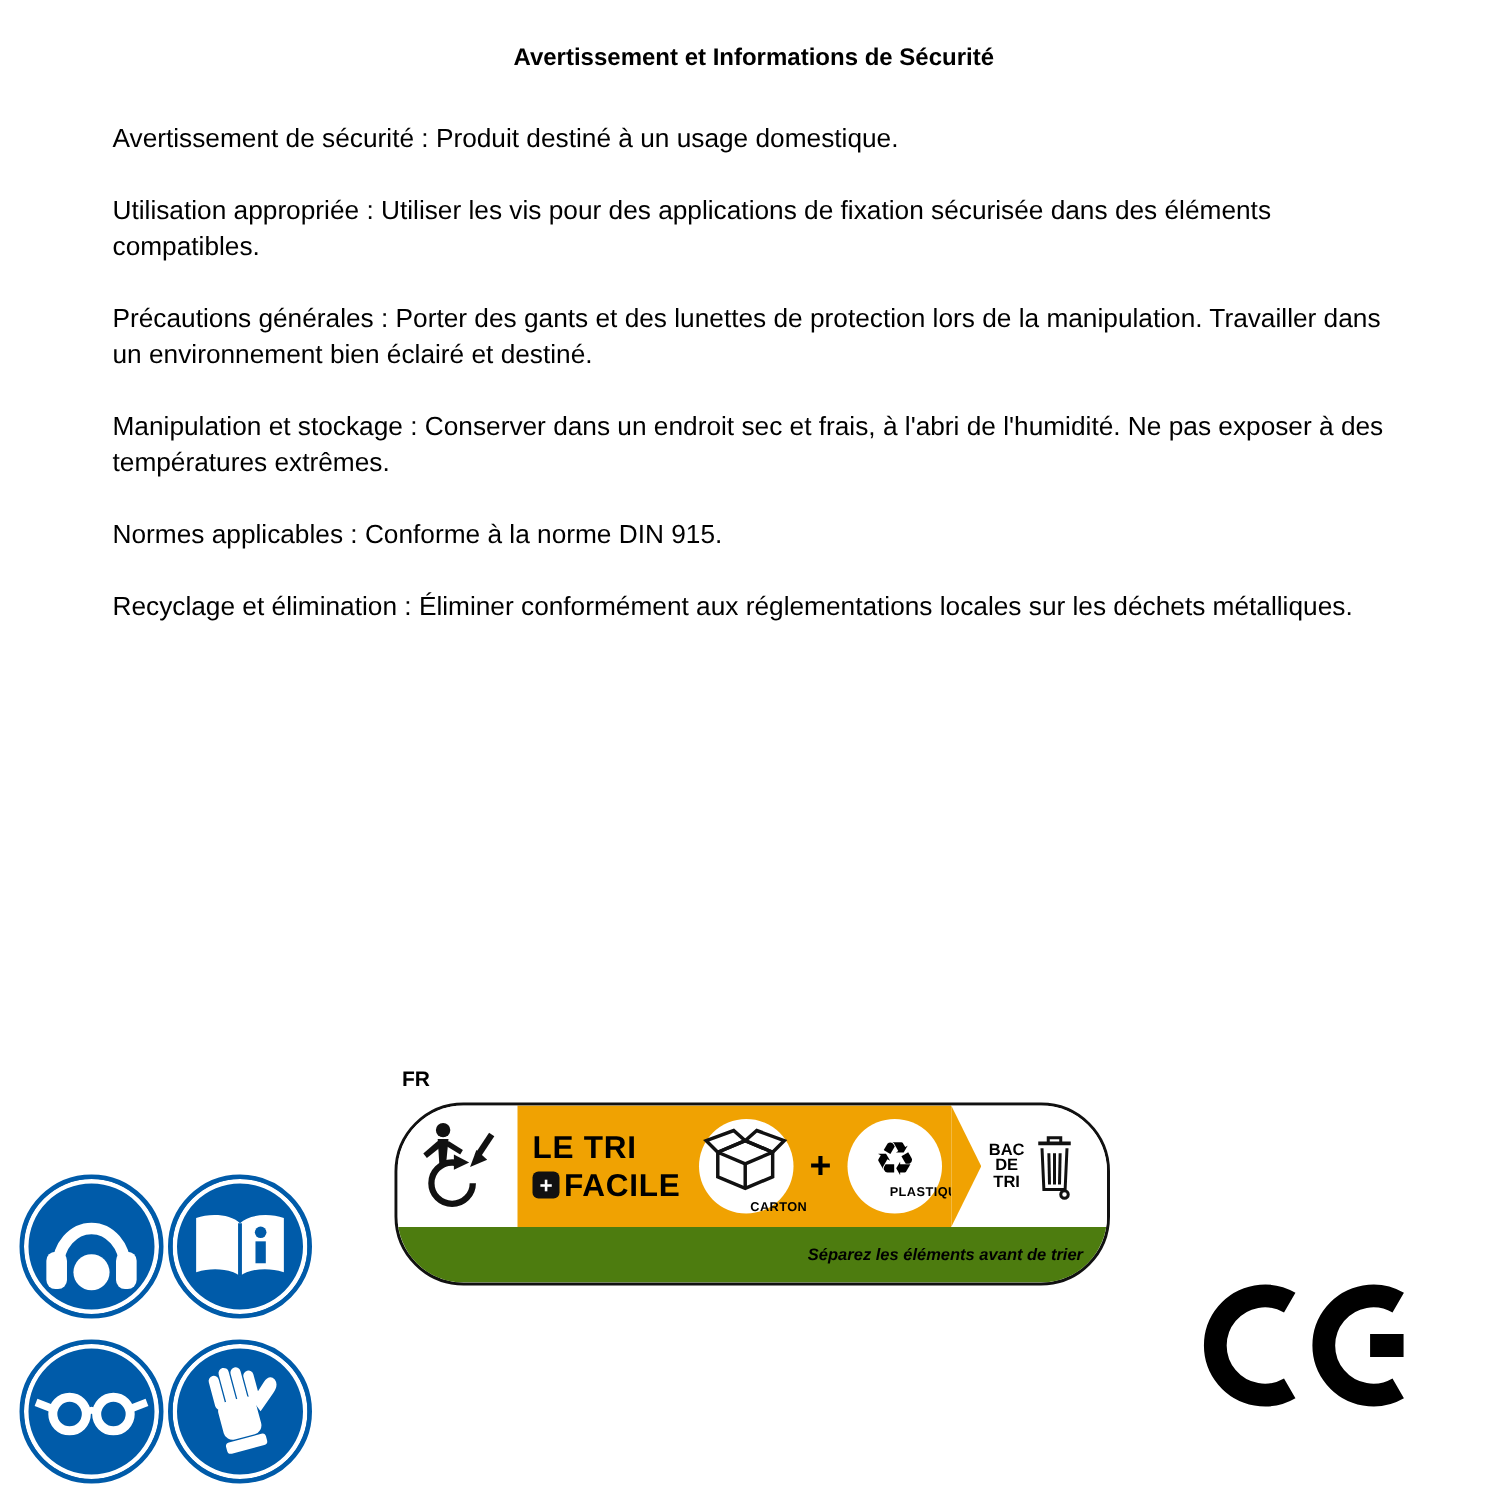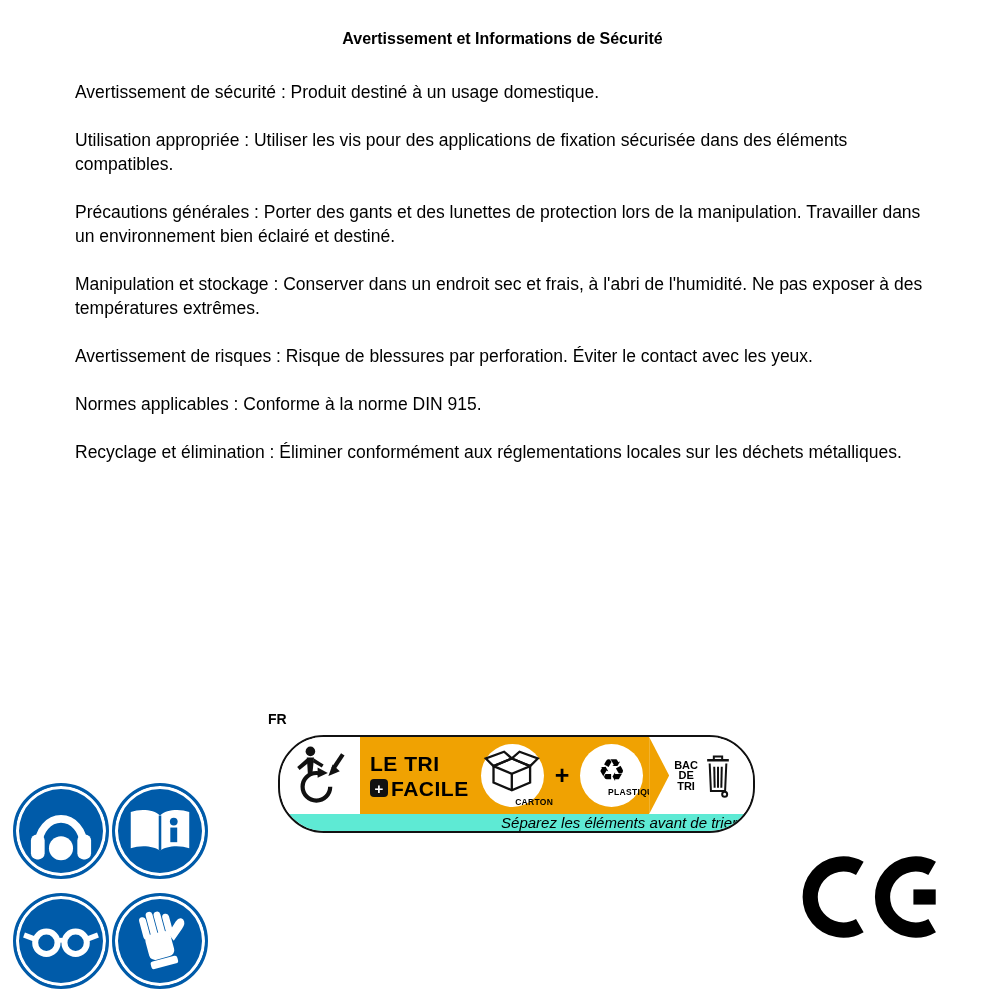--- a/index.html
+++ b/index.html
@@ -19,21 +19,21 @@
     width:96px; height:96px; border-radius:50%;
     background:var(--blue); border:3px solid var(--blue);
     box-shadow:inset 0 0 0 3px #fff;
     display:flex; align-items:center; justify-content:center;
   }
   .picto svg{ width:86px; height:86px; }
 
   
   .fr{ position:absolute; left:268px; top:711px; font-size:14px; font-weight:bold; }
   .tri{
-    position:absolute; left:278px; top:735px; width:477px; height:98px;
+    position:absolute; left:263px; top:735px; width:477px; height:122px;
     border:2.5px solid #111; border-radius:46px; overflow:hidden;
     background:#fff; display:flex; flex-direction:column;
   }
   .tri-top{ height:81px; display:flex; align-items:stretch; }
   .triman{ width:80px; background:#fff; display:flex; align-items:center; justify-content:center; }
   .triman svg{ width:60px; height:64px; }
   .tri-main{ flex:1; background:var(--yellow); display:flex; align-items:center; gap:11px; padding-left:10px; }
   .brand{ line-height:1; margin-right:1px; }
   .brand .l1{ font-size:21px; font-weight:900; letter-spacing:.5px; }
   .brand .l2{ display:flex; align-items:center; gap:3px; margin-top:4px; }
@@ -43,43 +43,42 @@
   .mat{ width:63px; height:63px; border-radius:50%; background:#fff;
         display:flex; flex-direction:column; align-items:center; justify-content:center; gap:1px; }
   .mat .glyph{ font-size:31px; line-height:31px; }
   .mat .lbl{ font-size:8.5px; font-weight:bold; letter-spacing:.3px;margin-left:44px; }
   .plus-sep{ font-size:25px; font-weight:900; }
   .tri-bin{ background:#fff; display:flex; align-items:center; padding-right:20px; }
   .chev{ width:20px; align-self:stretch; background:var(--yellow);
          clip-path:polygon(0 0,100% 50%,0 100%); margin-right:5px; }
   .bac{ font-size:11px; font-weight:900; line-height:10.5px; text-align:center; margin-right:5px; }
   .tri-bin svg{ width:30px; height:46px; }
-  .tri-bottom{ flex:1; background:#5eead4; display:flex; align-items:center; justify-content:flex-end;
-               padding-right:16px; font-size:15px; font-weight:normal; font-style:italic; }
+  .tri-bottom{ flex:1; background:#4d7c0f; display:flex; align-items:center; justify-content:flex-end;
+               padding-right:16px; font-size:11px; font-weight:bold; font-style:italic; }
 
   
   .resp{ position:absolute; left:240px; top:871px; width:525px; text-align:center;
          font-weight:bold; font-size:15.5px; line-height:21px; }
 
   
   .ce{ position:absolute; left:800px; top:850px; width:150px; height:94px; }
 </style>
 </head>
 <body>
 
 <div>
 
   <div class="title">Avertissement et Informations de Sécurité</div>
 
   <div class="paras">
     <p>Avertissement de sécurité : Produit destiné à un usage domestique.</p>
     <p>Utilisation appropriée : Utiliser les vis pour des applications de fixation sécurisée dans des éléments compatibles.</p>
     <p>Précautions générales : Porter des gants et des lunettes de protection lors de la manipulation. Travailler dans un environnement bien éclairé et destiné.</p>
     <p>Manipulation et stockage : Conserver dans un endroit sec et frais, à l'abri de l'humidité. Ne pas exposer à des températures extrêmes.</p>
-    <p>Avertissement de risques : Risque de blessures par perforation. Éviter le contact avec les yeux.</p>
     <p>Normes applicables : Conforme à la norme DIN 915.</p>
     <p>Recyclage et élimination : Éliminer conformément aux réglementations locales sur les déchets métalliques.</p>
   </div>
 
   <div class="pictos">
     <div class="picto">
       <svg viewBox="0 0 100 100">
         <circle cx="50" cy="70" r="14" fill="#fff"></circle>
         <path d="M24 66 A26 30 0 0 1 76 66" fill="none" stroke="#fff" stroke-width="9"></path>
         <rect x="15" y="54" width="16" height="29" rx="7" fill="#fff"></rect>

